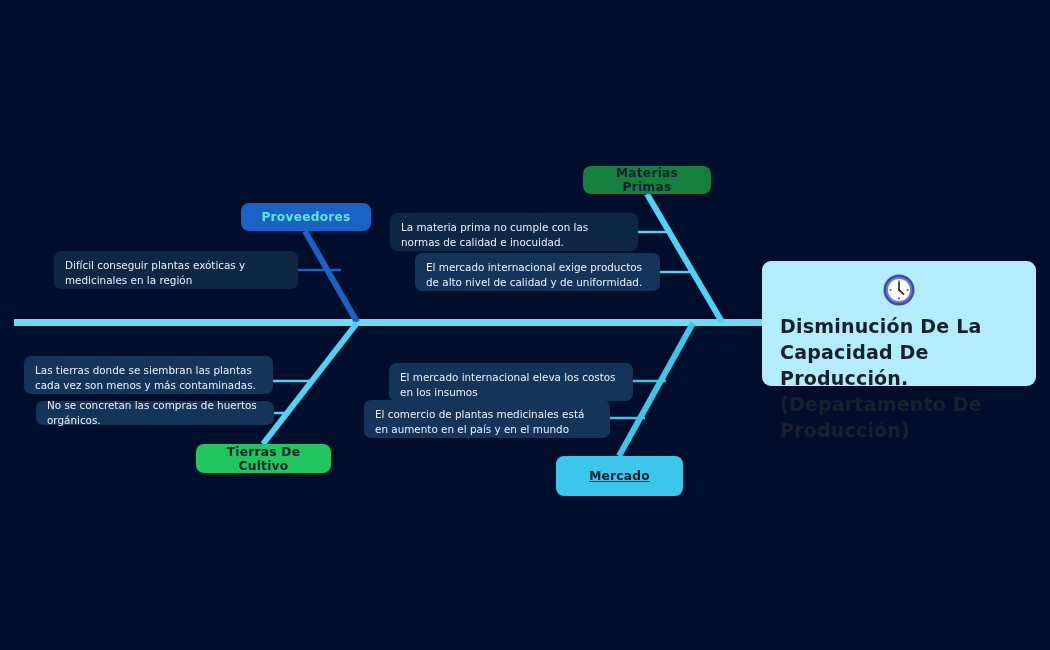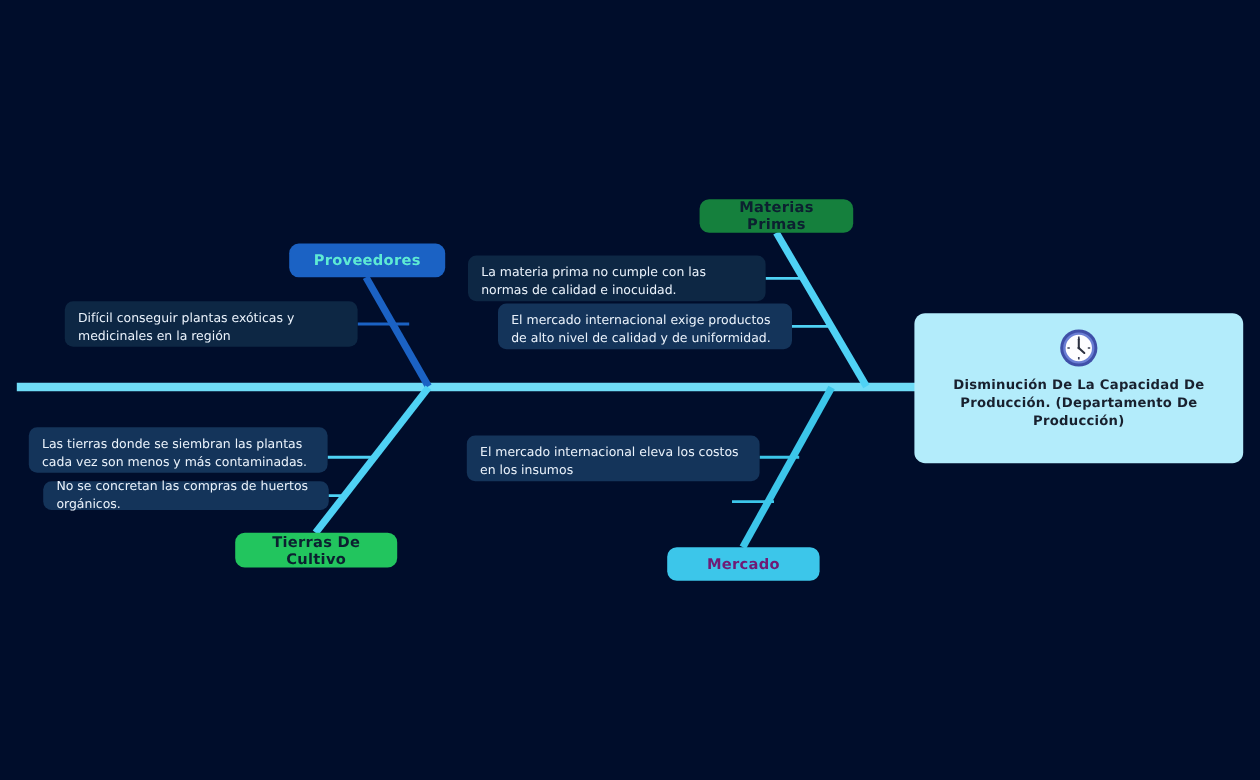--- a/index.html
+++ b/index.html
@@ -38,25 +38,24 @@
   }
   .head-icon-wrap {
     width: 100%;
     display: flex;
     justify-content: center;
     margin-bottom: 6px;
   }
   .clock-icon { display: block; }
   .head-text {
     color: #18202e;
-    font-size: 11px;
+    font-size: 19px;
     line-height: 1.37;
     font-weight: bold;
     letter-spacing: 0.2px;
-    text-align: center;
   }
 
   
   .cat-box {
     position: absolute;
     border-radius: 8px;
     box-sizing: border-box;
     display: flex;
     align-items: center;
     justify-content: center;
@@ -72,22 +71,22 @@
   }
   .cat-materias {
     left: 583px; top: 166px; width: 128px; height: 28px;
     background: #15803d; color: #0c2030;
   }
   .cat-tierras {
     left: 196px; top: 444px; width: 135px; height: 29px;
     background: #22c55e; color: #0c2030;
   }
   .cat-mercado {
-    left: 556px; top: 456px; width: 127px; height: 28px;
-    background: #3cc6ea; color: #701a75;
+    left: 556px; top: 456px; width: 127px; height: 40px;
+    background: #3cc6ea; color: #0f172a; text-decoration: underline;
   }
 
   
   .cause-box {
     position: absolute;
     border-radius: 7px;
     box-sizing: border-box;
     padding: 7px 10px 7px 11px;
     color: #eaf2fb;
     font-size: 10.4px;
@@ -161,14 +160,15 @@
   <div class="cause-box cause-dark cause-mat-1">La materia prima no cumple con las normas de calidad e inocuidad.</div>
 
   <div class="cause-box cause-darker cause-mat-2">El mercado internacional exige productos de alto nivel de calidad y de uniformidad.</div>
 
   <div class="cause-box cause-darker cause-tier-1">Las tierras donde se siembran las plantas cada vez son menos y más contaminadas.</div>
 
   <div class="cause-box cause-darker cause-tier-2">No se concretan las compras de huertos orgánicos.</div>
 
   <div class="cause-box cause-darker cause-merc-1">El mercado internacional eleva los costos en los insumos</div>
 
+  <div class="cause-box cause-darker cause-merc-2">El comercio de plantas medicinales está en aumento en el país y en el mundo</div>
 
 </div>
 
 </body></html>

